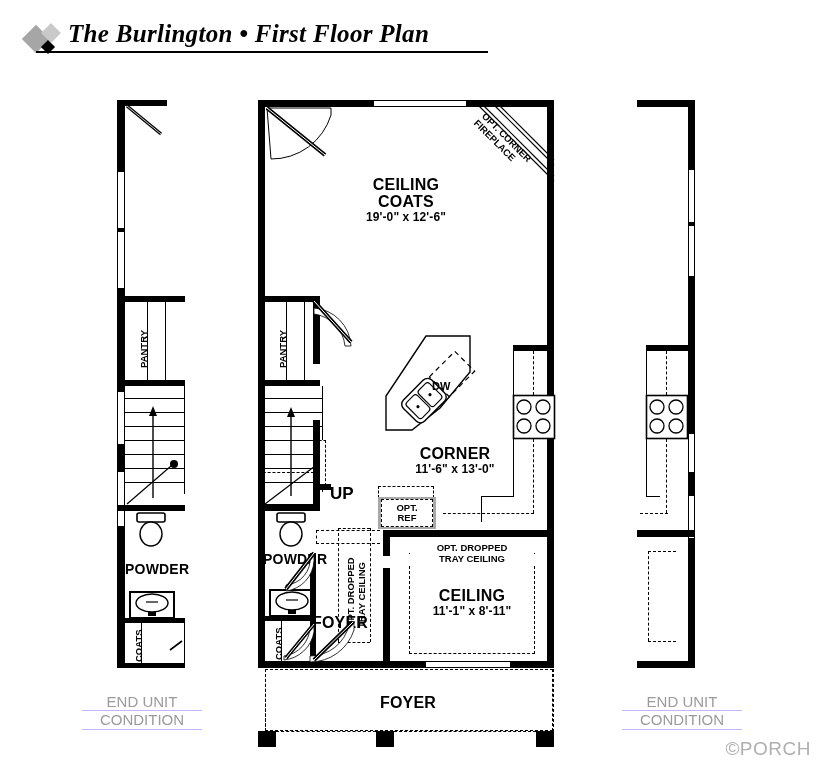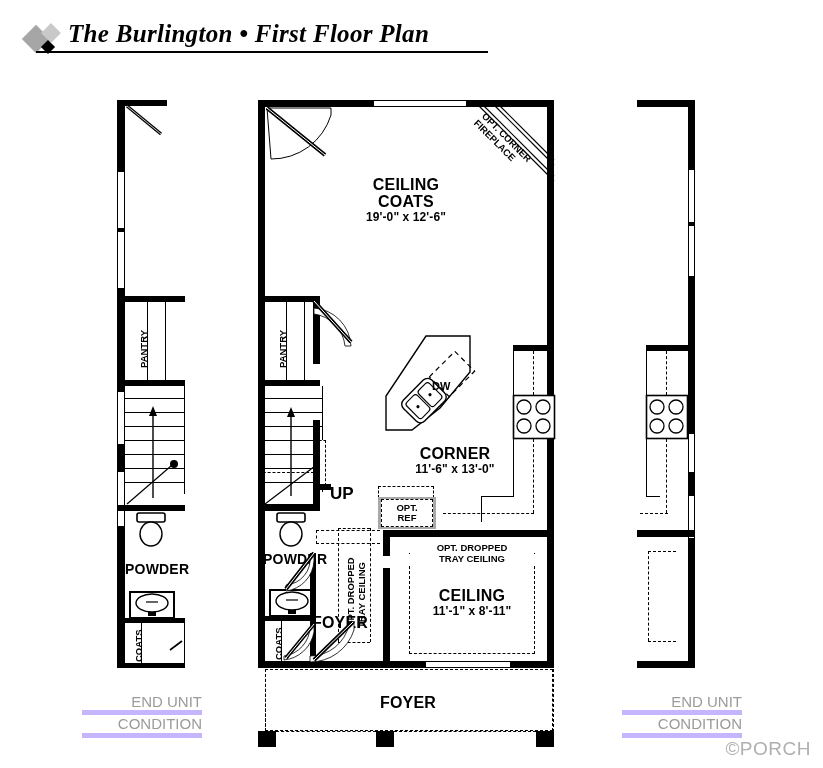--- a/index.html
+++ b/index.html
@@ -143,22 +143,21 @@
     position: absolute;
     font-family: "Liberation Sans", sans-serif;
     font-size: 15px;
     color: #9b9b9b;
     text-align: center;
     line-height: 1.15;
     white-space: nowrap;
   }
   .endunit span {
     display: block;
-    border-bottom: 5px solid #c4b5fd;
-    text-align: right;
+    border-bottom: 1px solid #c4b5fd;
   }
   #watermark {
     position: absolute;
     right: 12px;
     bottom: 8px;
     font-family: "Liberation Sans", sans-serif;
     font-size: 19px;
     color: #b0b0b0;
     letter-spacing: 0.5px;
   }

